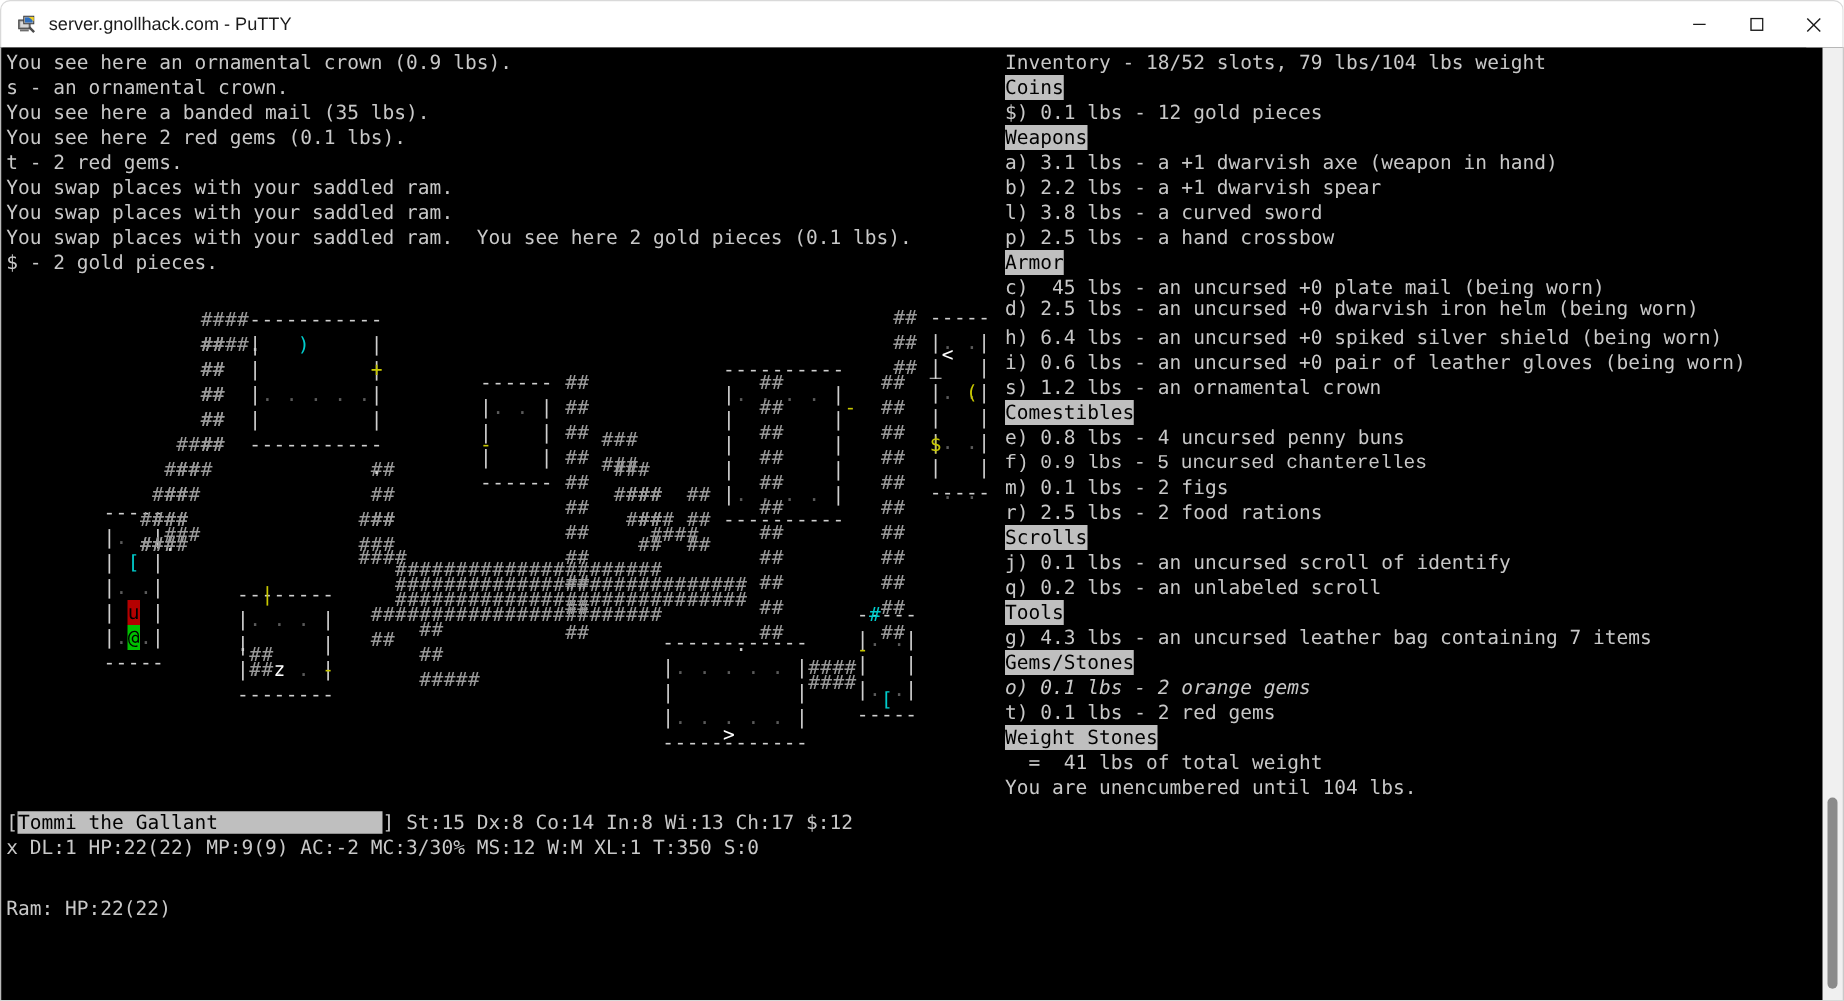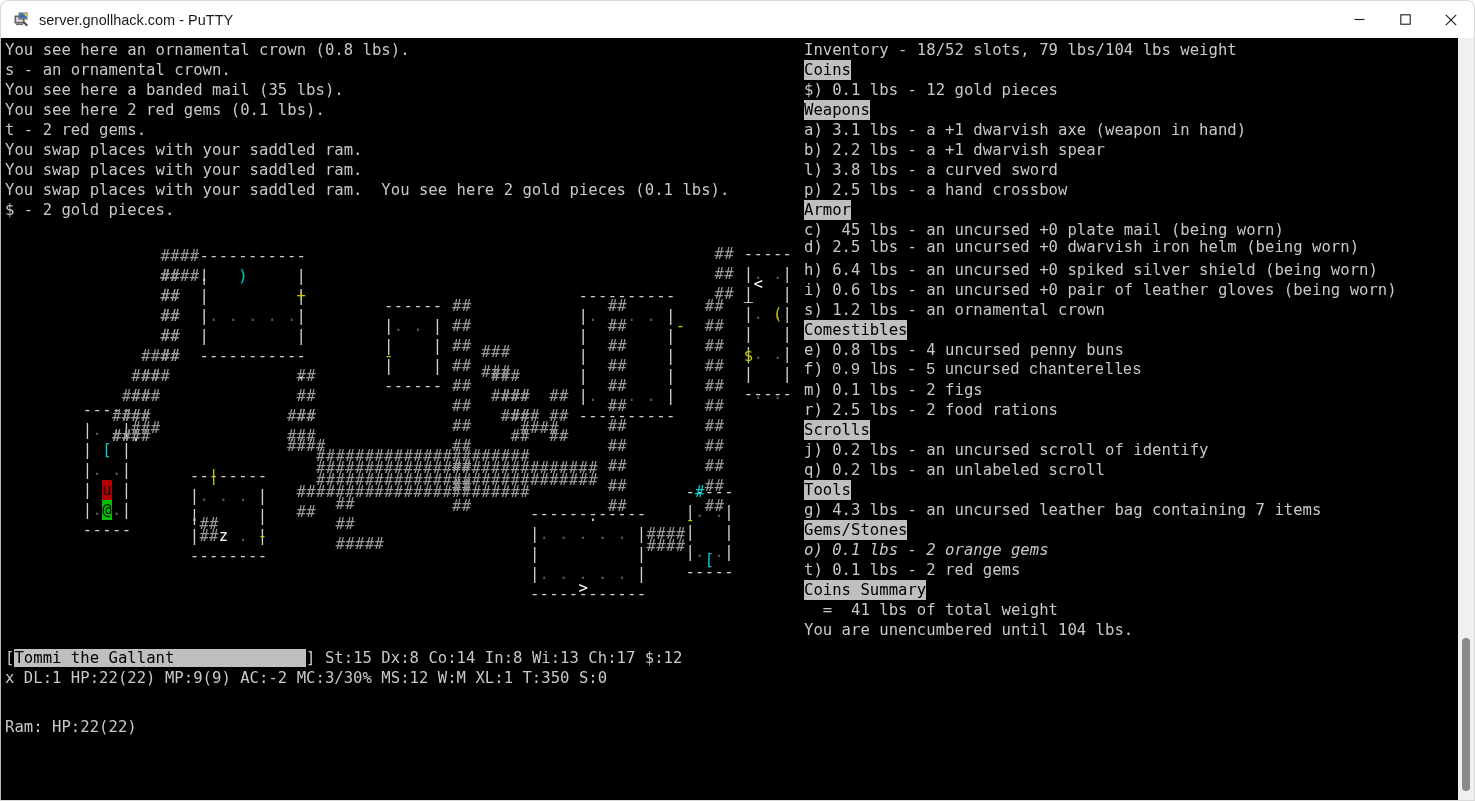--- a/index.html
+++ b/index.html
@@ -149,21 +149,21 @@
             <line x1="11.2" y1="0.8" x2="0.8" y2="11.2" stroke="#1b1b1b" stroke-width="1.1"></line>
           </svg>
       </div>
     </div>
   </div>
 
   <div id="terminal">
     <div id="term-inner">
 
       <div id="message-log">
-          <div class="tline msg" style="left: 3px; top: 2px;">You see here an ornamental crown (0.8 lbs).</div>
+          <div class="tline msg" style="left: 3px; top: 2px;">You see here an ornamental crown (0.9 lbs).</div>
           <div class="tline msg" style="left: 3px; top: 22px;">s - an ornamental crown.</div>
           <div class="tline msg" style="left: 3px; top: 42px;">You see here a banded mail (35 lbs).</div>
           <div class="tline msg" style="left: 3px; top: 62px;">You see here 2 red gems (0.1 lbs).</div>
           <div class="tline msg" style="left: 3px; top: 82px;">t - 2 red gems.</div>
           <div class="tline msg" style="left: 3px; top: 102px;">You swap places with your saddled ram.</div>
           <div class="tline msg" style="left: 3px; top: 122px;">You swap places with your saddled ram.</div>
           <div class="tline msg" style="left: 3px; top: 142px;">You swap places with your saddled ram.  You see here 2 gold pieces (0.1 lbs).</div>
           <div class="tline msg" style="left: 3px; top: 162px;">$ - 2 gold pieces.</div>
         </div>
 
@@ -762,28 +762,28 @@
           <div class="tline inv" style="left: 801.984px; top: 199px;">d) 2.5 lbs - an uncursed +0 dwarvish iron helm (being worn)</div>
           <div class="tline inv" style="left: 801.984px; top: 222px;">h) 6.4 lbs - an uncursed +0 spiked silver shield (being worn)</div>
           <div class="tline inv" style="left: 801.984px; top: 242px;">i) 0.6 lbs - an uncursed +0 pair of leather gloves (being worn)</div>
           <div class="tline inv" style="left: 801.984px; top: 262px;">s) 1.2 lbs - an ornamental crown</div>
           <div class="tline inv inv-head" style="left: 801.984px; top: 282px;">Comestibles</div>
           <div class="tline inv" style="left: 801.984px; top: 302px;">e) 0.8 lbs - 4 uncursed penny buns</div>
           <div class="tline inv" style="left: 801.984px; top: 322px; font-family: Liberation Mono, monospace;">f) 0.9 lbs - 5 uncursed chanterelles</div>
           <div class="tline inv" style="left: 801.984px; top: 342px;">m) 0.1 lbs - 2 figs</div>
           <div class="tline inv" style="left: 801.984px; top: 362px;">r) 2.5 lbs - 2 food rations</div>
           <div class="tline inv inv-head" style="left: 801.984px; top: 382px;">Scrolls</div>
-          <div class="tline inv" style="left: 801.984px; top: 402px;">j) 0.2 lbs - an uncursed scroll of identify</div>
+          <div class="tline inv" style="left: 801.984px; top: 402px;">j) 0.1 lbs - an uncursed scroll of identify</div>
           <div class="tline inv" style="left: 801.984px; top: 422px;">q) 0.2 lbs - an unlabeled scroll</div>
           <div class="tline inv inv-head" style="left: 801.984px; top: 442px;">Tools</div>
           <div class="tline inv" style="left: 801.984px; top: 462px;">g) 4.3 lbs - an uncursed leather bag containing 7 items</div>
           <div class="tline inv inv-head" style="left: 801.984px; top: 482px;">Gems/Stones</div>
           <div class="tline inv" style="left: 801.984px; top: 502px; font-style: italic;">o) 0.1 lbs - 2 orange gems</div>
           <div class="tline inv" style="left: 801.984px; top: 522px;">t) 0.1 lbs - 2 red gems</div>
-          <div class="tline inv inv-head" style="left: 801.984px; top: 542px;">Coins Summary</div>
+          <div class="tline inv inv-head" style="left: 801.984px; top: 542px;">Weight Stones</div>
           <div class="tline inv" style="left: 801.984px; top: 562px;">  =  41 lbs of total weight</div>
           <div class="tline inv" style="left: 801.984px; top: 582px;">You are unencumbered until 104 lbs.</div>
         </div>
 
     </div>
   </div>
 
   <div id="scrollbar">
     <div id="scroll-thumb"></div>
   </div>

